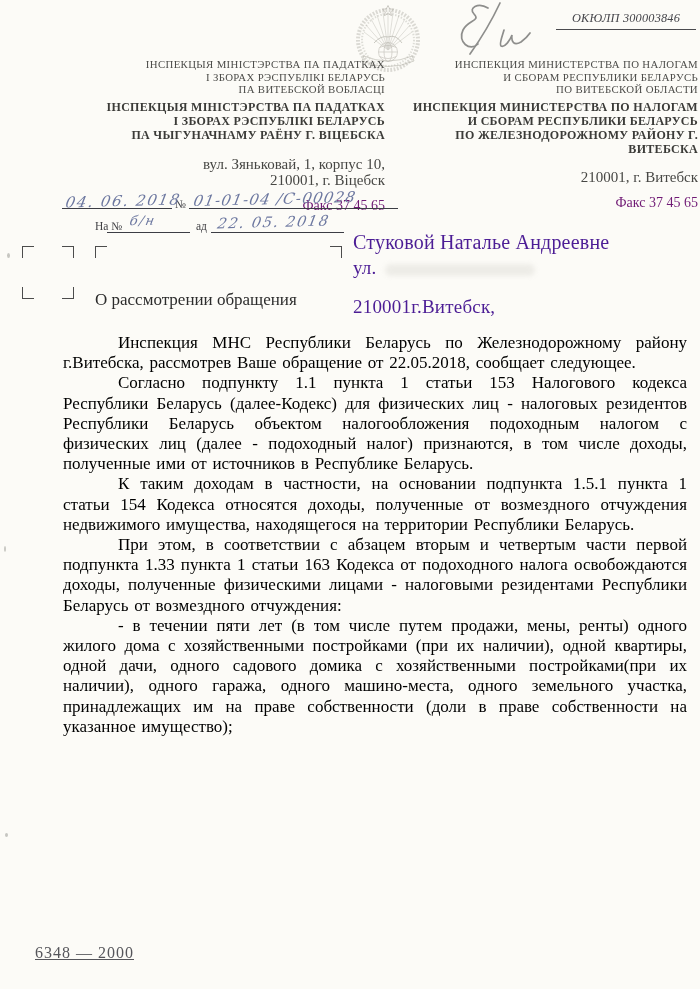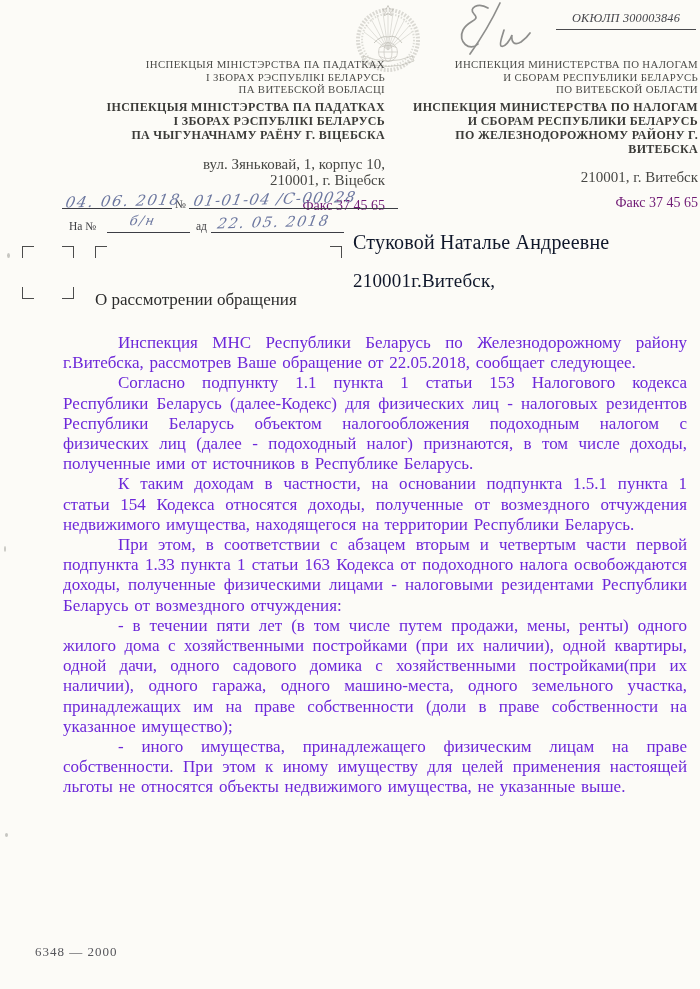--- a/index.html
+++ b/index.html
@@ -28,54 +28,54 @@
   .addr div { font-size:15px; line-height:16px; color:#474744; }
   .fax { margin-top:10px; font-size:14px; color:#701a75; }
   
   .rule { position:absolute; height:0; border-bottom:1.1px solid #3c3d44; }
   .u1a { left:62px;  top:208px; width:110px; }
   .u1b { left:189px; top:208px; width:209px; }
   .u2a { left:107px; top:232px; width:83px; }
   .u2b { left:211px; top:232px; width:133px; }
   .ref-label { position:absolute; font-size:11.5px; color:#3f3f43; }
   .lbl-no   { left:175px; top:198px; }
-  .lbl-nano { left:69px;  top:220px;text-align:center; }
+  .lbl-nano { left:95px;  top:220px;text-align:center; }
   .lbl-ad   { left:196px; top:220px; }
   .hw {
     position:absolute; font-family:"DejaVu Serif", serif; font-style:italic;
     color:#6d78a0; letter-spacing:1.6px; white-space:nowrap;
     transform:skewX(-12deg) rotate(-1.5deg);
   }
   .hw-date1 { left:66px;  top:192px; font-size:15px; }
   .hw-num1  { left:194px; top:190px; font-size:15px; letter-spacing:1.2px; }
   .hw-bn    { left:130px; top:213px; font-size:13px; }
   .hw-date2 { left:218px; top:214px; font-size:14.5px; }
   
   .mark { position:absolute; width:11px; height:11px; }
   .mark.tl { border-top:1.5px solid #4c4c4c; border-left:1.5px solid #4c4c4c; }
   .mark.tr { border-top:1.5px solid #4c4c4c; border-right:1.5px solid #4c4c4c; }
   .mark.bl { border-bottom:1.5px solid #4c4c4c; border-left:1.5px solid #4c4c4c; }
   .mark.br { border-bottom:1.5px solid #4c4c4c; border-right:1.5px solid #4c4c4c; }
   
-  .recipient { position:absolute; left:353px; top:231px; font-size:20px; line-height:22px; color:#0f172a; letter-spacing:.2px; }
+  .recipient { position:absolute; left:353px; top:231px; font-size:20px; line-height:22px; color:#4c1d95; letter-spacing:.2px; }
   .recipient .row2 { margin-top:4px; font-size:19px; }
   .recipient .row3 { margin-top:17px; font-size:19px; }
   .smudge {
     display:inline-block; width:150px; height:12px; margin-left:8px; vertical-align:middle;
     background:#b9b8b0; opacity:.22; border-radius:6px; filter:blur(2.5px);
   }
   
   .subject { position:absolute; left:95px; top:290px; font-size:17px; color:#2c2c2c; }
   .body-text {
     position:absolute; left:63px; top:333px; width:624px;
     font-size:17px; line-height:20.2px; text-align:justify;
-    color:#6d28d9; word-spacing:1.5px;
+    color:#000000; word-spacing:1.5px;
   }
   .body-text p { margin:0; text-indent:55px; }
-  .print-code { position:absolute; left:35px; top:944px; font-size:13px; letter-spacing:1px; color:#55555a; }
+  .print-code { position:absolute; left:35px; top:944px; font-size:16px; letter-spacing:1px; color:#55555a;text-decoration:underline; }
   .speck { position:absolute; background:#9a9a96; opacity:.55; border-radius:50%; }
 </style>
 </head>
 <body>
 
 <div class="page">
 
   <svg class="emblem" viewBox="0 0 76 68" fill="none" stroke="#aeaca3" stroke-width="1">
     <circle cx="38" cy="36" r="30" stroke-width="4" stroke-dasharray="1.8 1.5" opacity=".5"></circle>
     <circle cx="38" cy="36" r="26" stroke-width="2" stroke-dasharray="1.4 1.6" opacity=".45"></circle>
@@ -162,32 +162,34 @@
 
   <div class="mark tl" style="left:22px; top:246px;"></div>
   <div class="mark tr" style="left:62px; top:246px;"></div>
   <div class="mark tl" style="left:95px; top:246px;"></div>
   <div class="mark tr" style="left:330px; top:246px;"></div>
   <div class="mark bl" style="left:22px; top:287px;"></div>
   <div class="mark br" style="left:62px; top:287px;"></div>
 
   <div class="recipient">
     <div>Стуковой Наталье Андреевне</div>
+    <div class="row2">
+      <span>ул.</span><span class="smudge"></span>
+    </div>
     <div class="row3">210001г.Витебск,</div>
   </div>
 
   <div class="subject">О рассмотрении обращения</div>
 
   <div class="body-text">
     <p>Инспекция МНС Республики Беларусь по Железнодорожному району г.Витебска, рассмотрев Ваше обращение от 22.05.2018, сообщает следующее.</p>
     <p>Согласно подпункту 1.1 пункта 1 статьи 153 Налогового кодекса Республики Беларусь (далее-Кодекс) для физических лиц - налоговых резидентов Республики Беларусь объектом налогообложения подоходным налогом с физических лиц (далее - подоходный налог) признаются, в том числе доходы, полученные ими от источников в Республике Беларусь.</p>
     <p>К таким доходам в частности, на основании подпункта 1.5.1 пункта 1 статьи 154 Кодекса относятся доходы, полученные от возмездного отчуждения недвижимого имущества, находящегося на территории Республики Беларусь.</p>
     <p>При этом, в соответствии с абзацем вторым и четвертым части первой подпункта 1.33 пункта 1 статьи 163 Кодекса от подоходного налога освобождаются доходы, полученные физическими лицами - налоговыми резидентами Республики Беларусь от возмездного отчуждения:</p>
     <p>- в течении пяти лет (в том числе путем продажи, мены, ренты) одного жилого дома с хозяйственными постройками (при их наличии), одной квартиры, одной дачи, одного садового домика с хозяйственными постройками(при их наличии),  одного гаража, одного машино-места, одного земельного участка, принадлежащих им на праве собственности (доли в праве собственности на указанное имущество);</p>
-    <p>- иного имущества, принадлежащего физическим лицам на праве собственности. При этом к иному имуществу для целей применения настоящей льготы не относятся объекты недвижимого имущества, не указанные выше.</p>
   </div>
 
   <div class="print-code">6348 — 2000</div>
 
   <div class="speck" style="left:7px; top:253px; width:3px; height:5px;"></div>
   <div class="speck" style="left:4px; top:546px; width:2px; height:6px;"></div>
   <div class="speck" style="left:5px; top:833px; width:3px; height:4px;"></div>
 
 </div>
 

